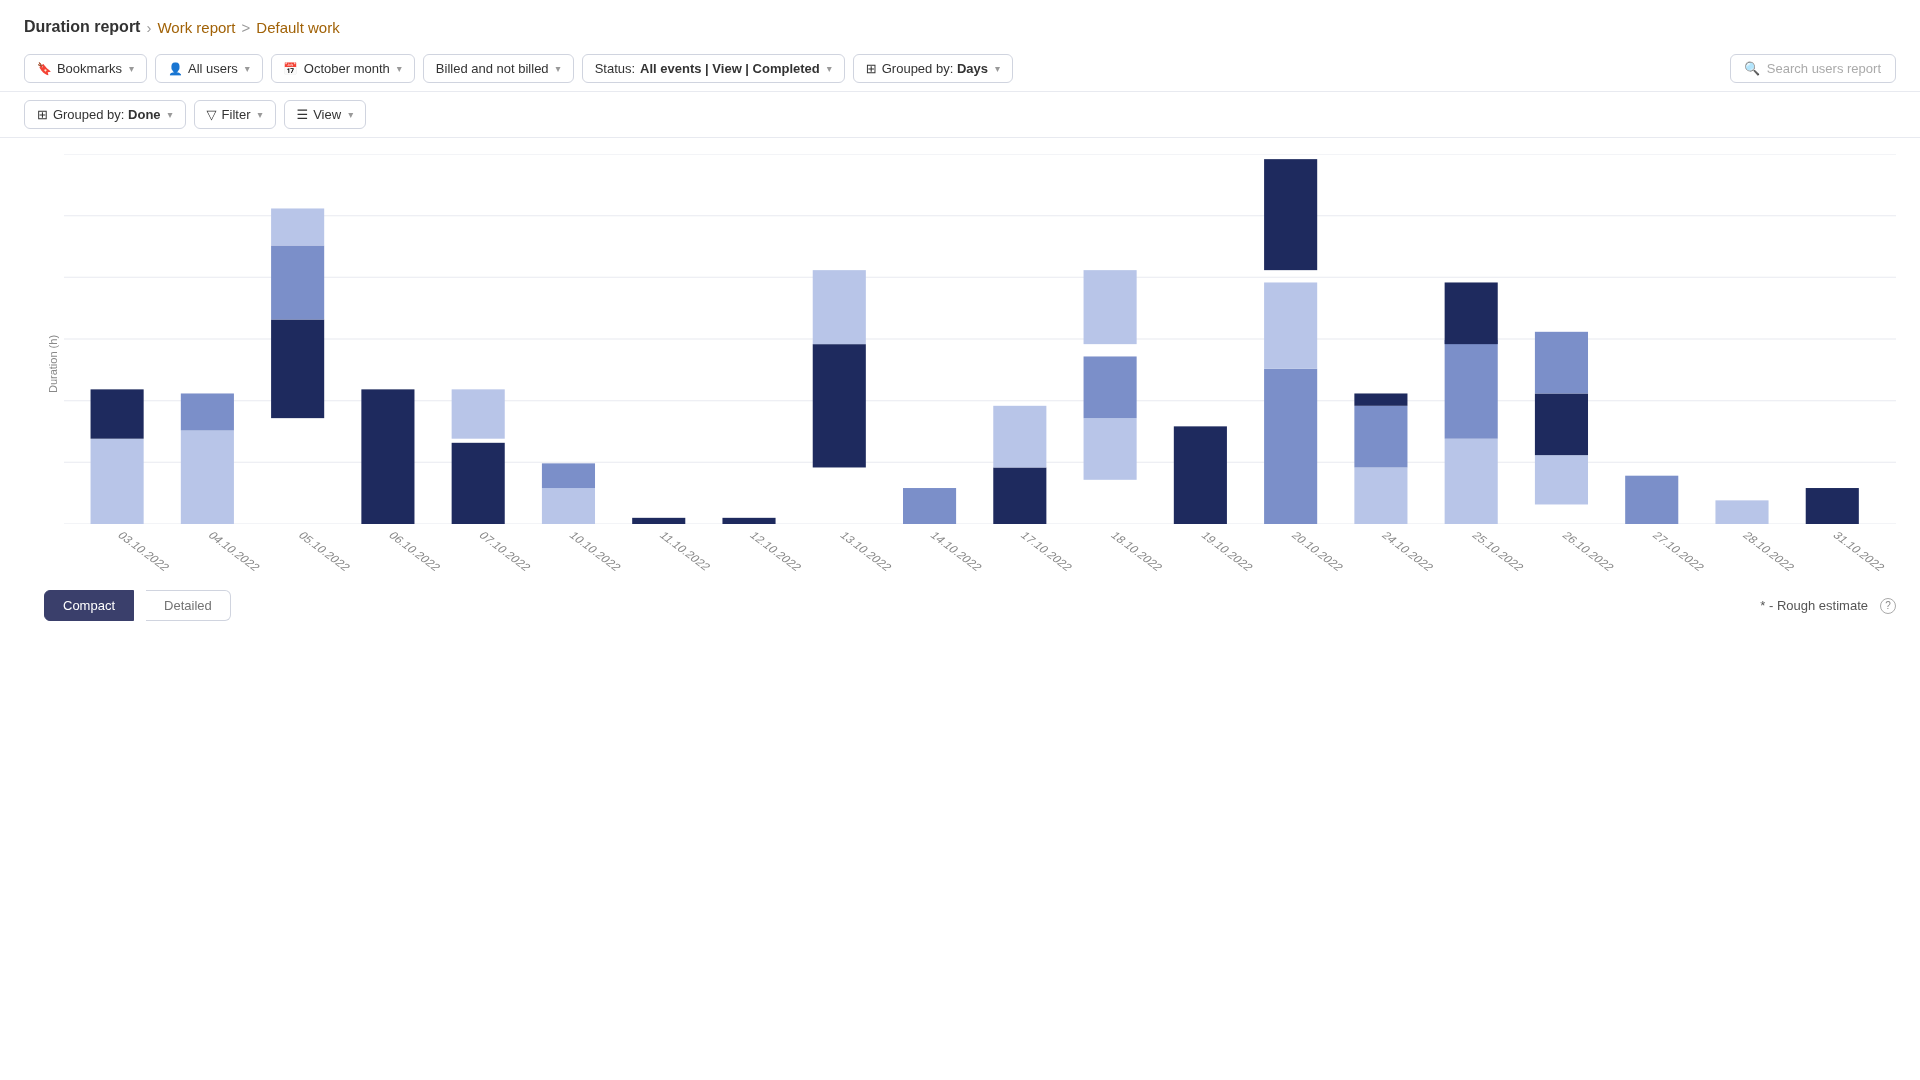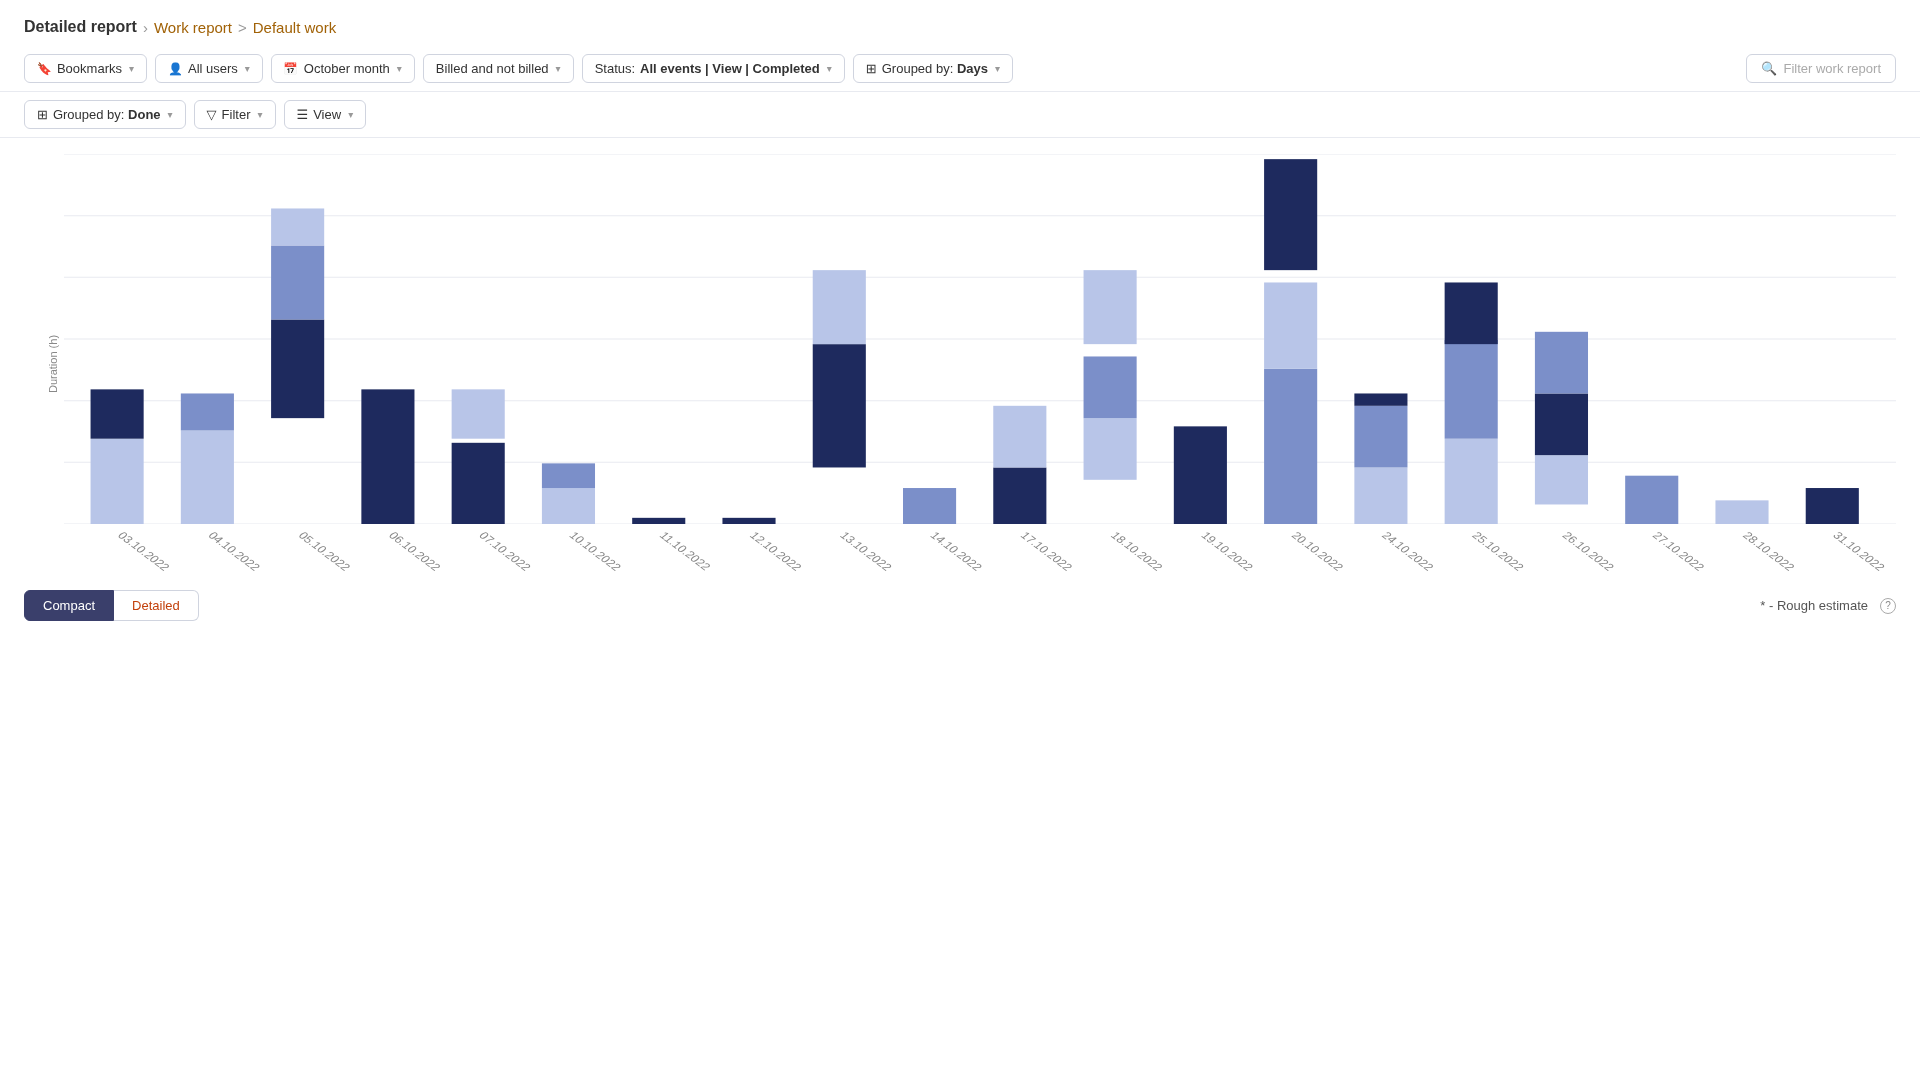--- a/index.html
+++ b/index.html
@@ -100,29 +100,30 @@
       padding: 16px 24px;
     }
     .tab-row {
       display: flex;
       align-items: center;
       justify-content: space-between;
       margin-bottom: 16px;
     }
     .tab-group {
       display: flex;
-      gap: 0;
+      gap: 12px;
+      margin-left: 20px;
     }
     .tab-btn {
       padding: 7px 18px;
       border: 1px solid #d0d4df;
       background: #fff;
       cursor: pointer;
       font-size: 13px;
-      color: #c2410c;
+      color: #737373;
     }
     .tab-btn:first-child { border-radius: 6px 0 0 6px; }
     .tab-btn:last-child { border-radius: 0 6px 6px 0; border-left: none; }
     .tab-btn.active {
       background: #3a3f6b;
       color: #fff;
       border-color: #3a3f6b;
     }
     .rough-estimate {
       font-size: 13px;
@@ -174,21 +175,21 @@
       border: 2px solid #ccc;
       border-radius: 3px;
       cursor: pointer;
       display: inline-block;
     }
   </style>
 </head>
 <body>
 
 <div class="breadcrumb-bar">
-  <span class="breadcrumb-main">Detailed report</span>
+  <span class="breadcrumb-main">Duration report</span>
   <span class="breadcrumb-sep">›</span>
   <span class="breadcrumb-link">Work report</span>
   <span class="breadcrumb-sep">&gt;</span>
   <span class="breadcrumb-link">Default work</span>
 </div>
 
 <div class="toolbar">
   <button class="toolbar-btn">
     <span class="icon">🔖</span>
     <span>Bookmarks</span>
@@ -219,21 +220,21 @@
   </button>
 
   <button class="toolbar-btn">
     <span>⊞</span>
     <span><span>Grouped by:</span> <strong>Days</strong></span>
     <span class="chevron">▾</span>
   </button>
 
   <button class="search-btn">
     <span class="search-icon">🔍</span>
-    <span>Filter work report</span>
+    <span>Search users report</span>
   </button>
 </div>
 
 <div class="toolbar2">
   <button class="toolbar-btn">
     <span>⊞</span>
     <span><span>Grouped by:</span> <strong>Done</strong></span>
     <span class="chevron">▾</span>
   </button>
 

